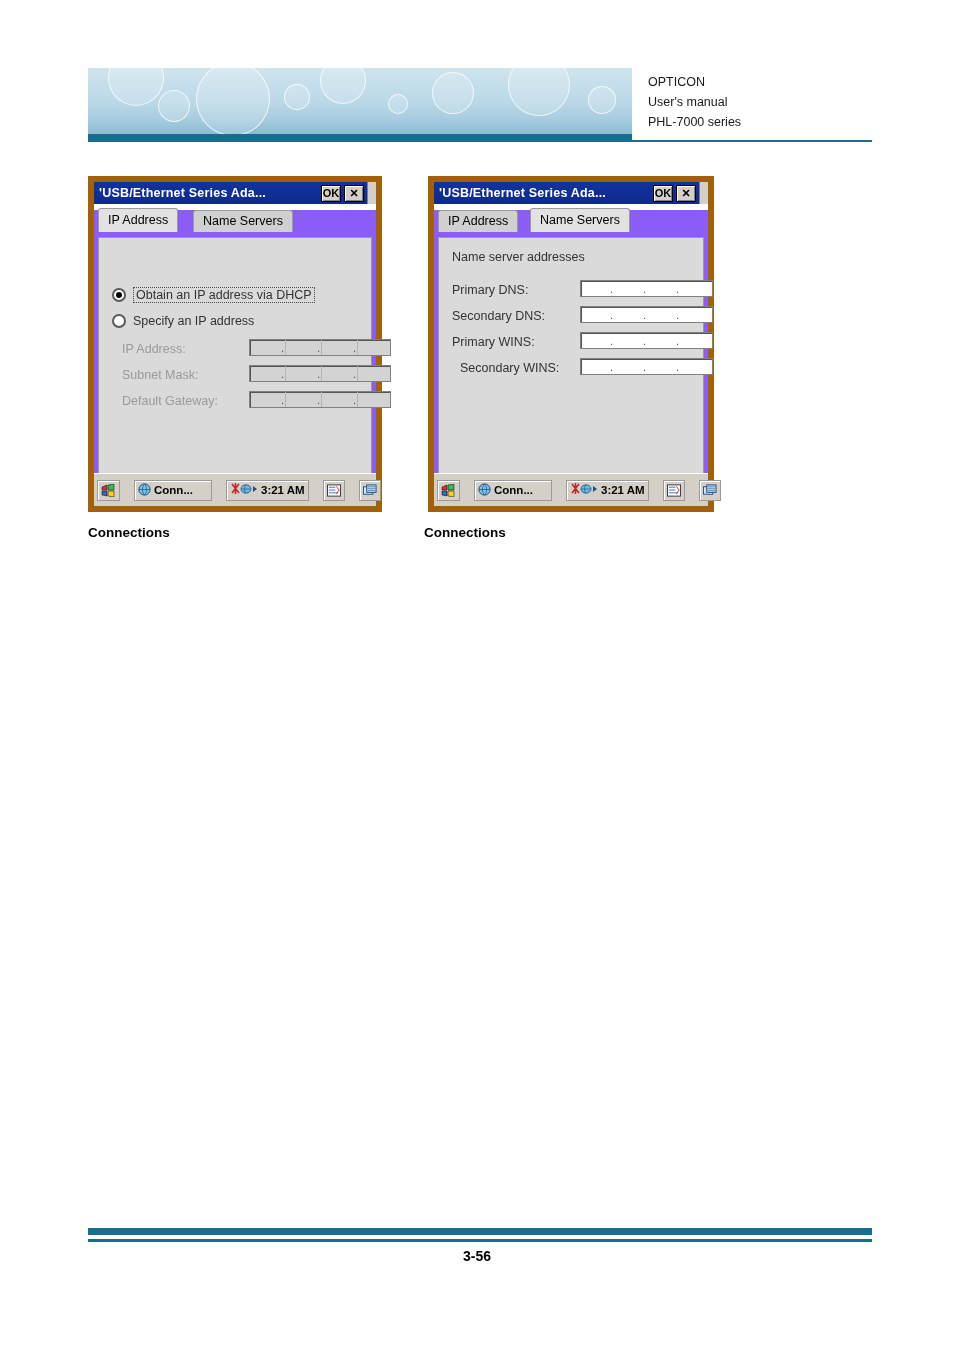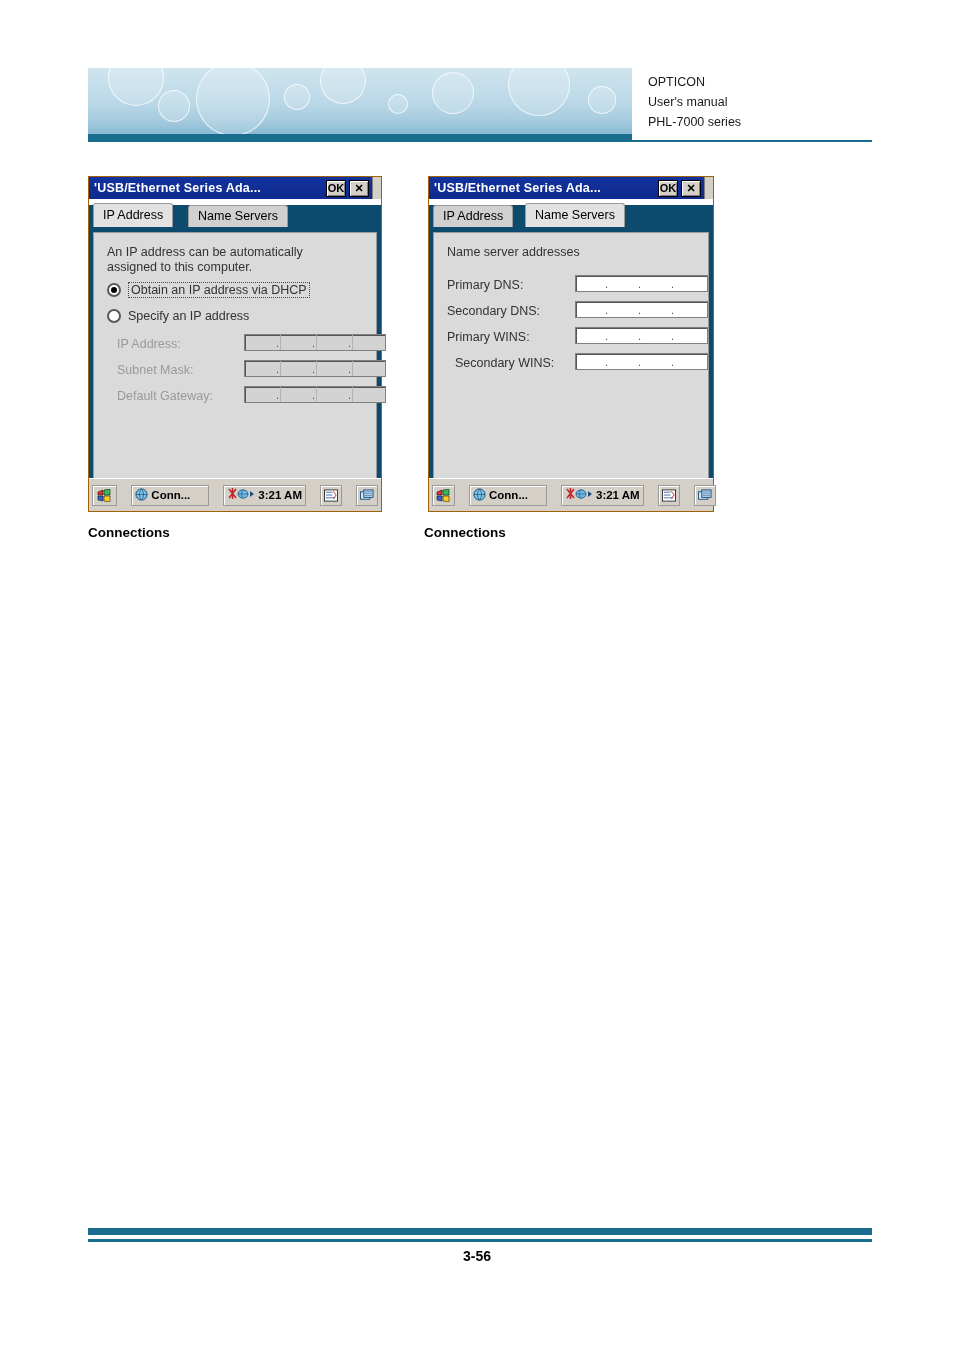--- a/index.html
+++ b/index.html
@@ -52,21 +52,21 @@
     background: #ffffff;
     padding: 4px 0 4px 0;
     height: 64px;
   }
   .header-text div { padding-left: 16px; }
 
   
   .device {
     position: absolute;
     background: #ffffff;
-    border: 1px solid #a16207;
+    border: 6px solid #a16207;
     box-sizing: border-box;
   }
   #device-left  { left: 88px;  top: 176px; width: 294px; height: 336px; }
   #device-right { left: 428px; top: 176px; width: 286px; height: 336px; }
 
   .titlebar {
     position: relative;
     height: 22px;
     background: linear-gradient(180deg,#12329e 0%, #0e2a8c 100%);
     display: flex;
@@ -102,21 +102,21 @@
     width: 8px;
     height: 22px;
     background: #d4d0c8;
     border-left: 1px solid #808080;
     flex: 0 0 auto;
   }
 
   .body-area {
     position: relative;
     height: calc(100% - 22px - 26px);
-    background: #0c4a6e;
+    background: #8b5cf6;
     box-sizing: border-box;
   }
 
   
   .tabs {
     position: relative;
     height: 22px;
     margin: 6px 0 0 4px;
   }
   .tab {
@@ -316,24 +316,20 @@
 
   <div class="body-area">
 
     <div class="tabs">
       <div class="tab active" style="left:0px; top:-2px;">IP Address</div>
       <div class="tab" style="left:95px; top:0px;">Name Servers</div>
     </div>
 
     <div class="tab-panel">
 
-      <div class="panel-text" style="position:absolute; left:13px; top:12px;">
-        <div>An IP address can be automatically</div>
-        <div>assigned to this computer.</div>
-      </div>
 
       <div class="radio-row" style="position:absolute; left:13px; top:49px;">
         <span class="radio checked"></span>
         <span class="focus-box">Obtain an IP address via DHCP</span>
       </div>
 
       <div class="radio-row" style="position:absolute; left:13px; top:76px;">
         <span class="radio"></span>
         <span>Specify an IP address</span>
       </div>

